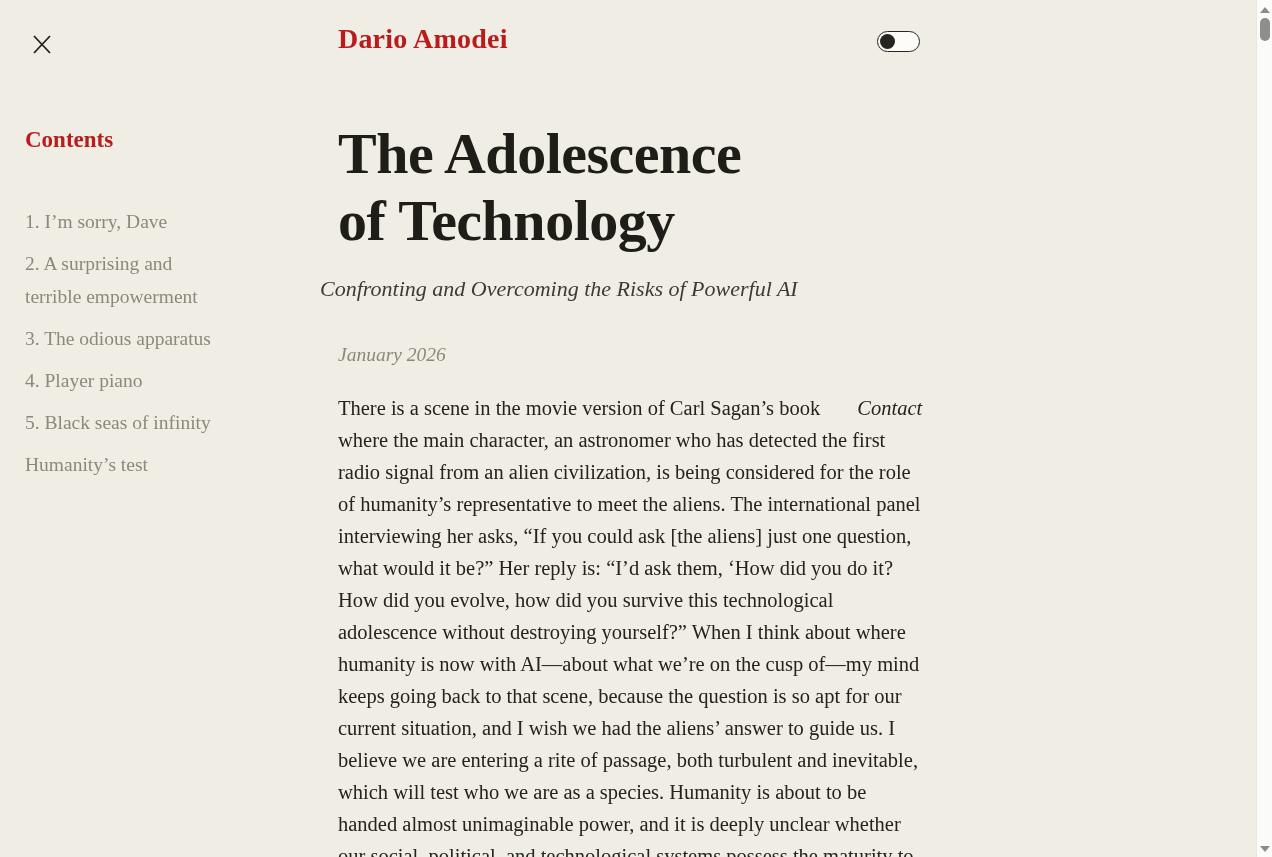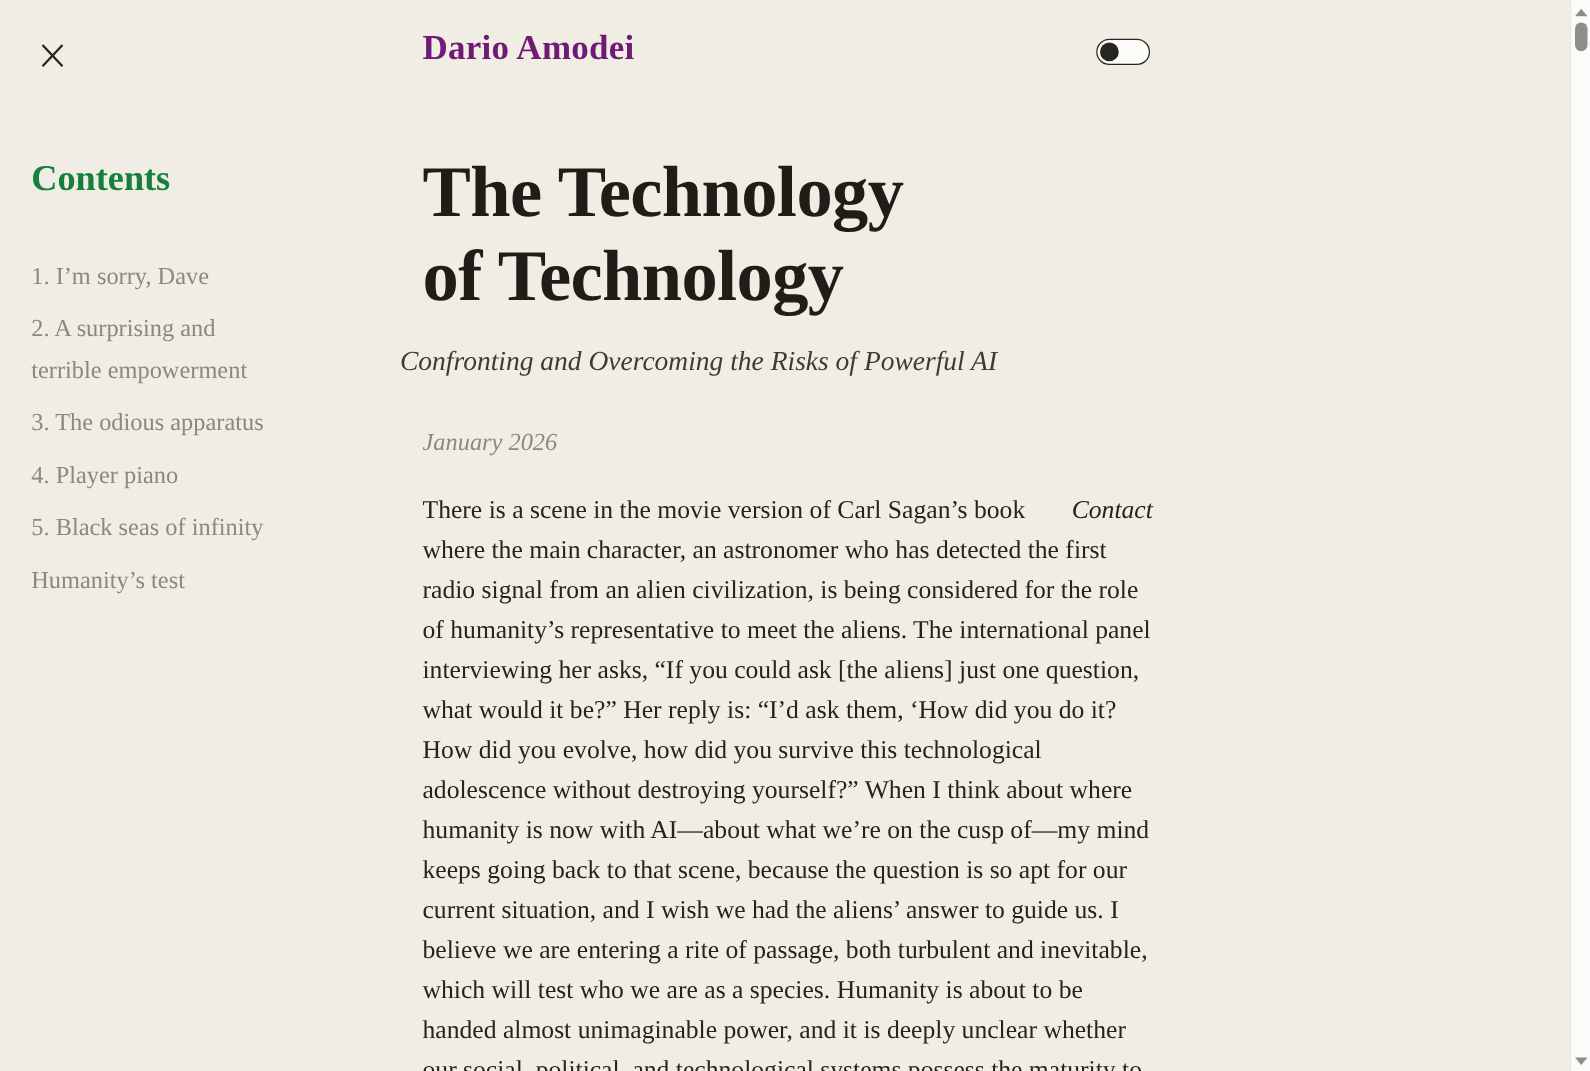--- a/index.html
+++ b/index.html
@@ -27,21 +27,21 @@
     padding: 0;
   }
   .close-btn svg { display: block; }
 
   .site-title {
     position: absolute;
     left: 338px;
     top: 23px;
     font-size: 28px;
     font-weight: 700;
-    color: #701a75;
+    color: #b91c1c;
     letter-spacing: 0.2px;
     cursor: pointer;
     text-decoration: none;
   }
 
   .theme-toggle {
     position: absolute;
     left: 877px;
     top: 31px;
     width: 43px;
@@ -59,23 +59,23 @@
     height: 15px;
     border-radius: 50%;
     background: #26251F;
   }
 
   
   .toc-heading {
     position: absolute;
     left: 25px;
     top: 127px;
-    font-size: 29px;
+    font-size: 23px;
     font-weight: 700;
-    color: #15803d;
+    color: #b91c1c;
   }
   .toc-list {
     position: absolute;
     left: 25px;
     top: 185px;
     width: 200px;
     margin-top: 20px;
   }
   .toc-item {
     display: block;
@@ -195,21 +195,21 @@
   <nav class="toc-list">
     <a class="toc-item">1. I’m sorry, Dave</a>
     <a class="toc-item">2. A surprising and terrible empowerment</a>
     <a class="toc-item">3. The odious apparatus</a>
     <a class="toc-item">4. Player piano</a>
     <a class="toc-item">5. Black seas of infinity</a>
     <a class="toc-item">Humanity’s test</a>
   </nav>
 
   <h1 class="article-title">
-    <span>The Technology</span>
+    <span>The Adolescence</span>
     <span>of Technology</span>
   </h1>
 
   <p class="article-subtitle">Confronting and Overcoming the Risks of Powerful AI</p>
 
   <p class="article-date">January 2026</p>
 
   <p class="article-body"><span>There is a scene in the movie version of Carl Sagan’s book </span><span class="italic">Contact</span><span> where the main character, an astronomer who has detected the first radio signal from an alien civilization, is being considered for the role of humanity’s representative to meet the aliens. The international panel interviewing her asks, “If you could ask [the aliens] just one question, what would it be?” Her reply is: “I’d ask them, ‘How did you do it? How did you evolve, how did you survive this technological adolescence without destroying yourself?” When I think about where humanity is now with AI—about what we’re on the cusp of—my mind keeps going back to that scene, because the question is so apt for our current situation, and I wish we had the aliens’ answer to guide us. I believe we are entering a rite of passage, both turbulent and inevitable, which will test who we are as a species. Humanity is about to be handed almost unimaginable power, and it is deeply unclear whether our social, political, and technological systems possess the maturity to wield it.</span></p>
 
   <div class="scrollbar">

